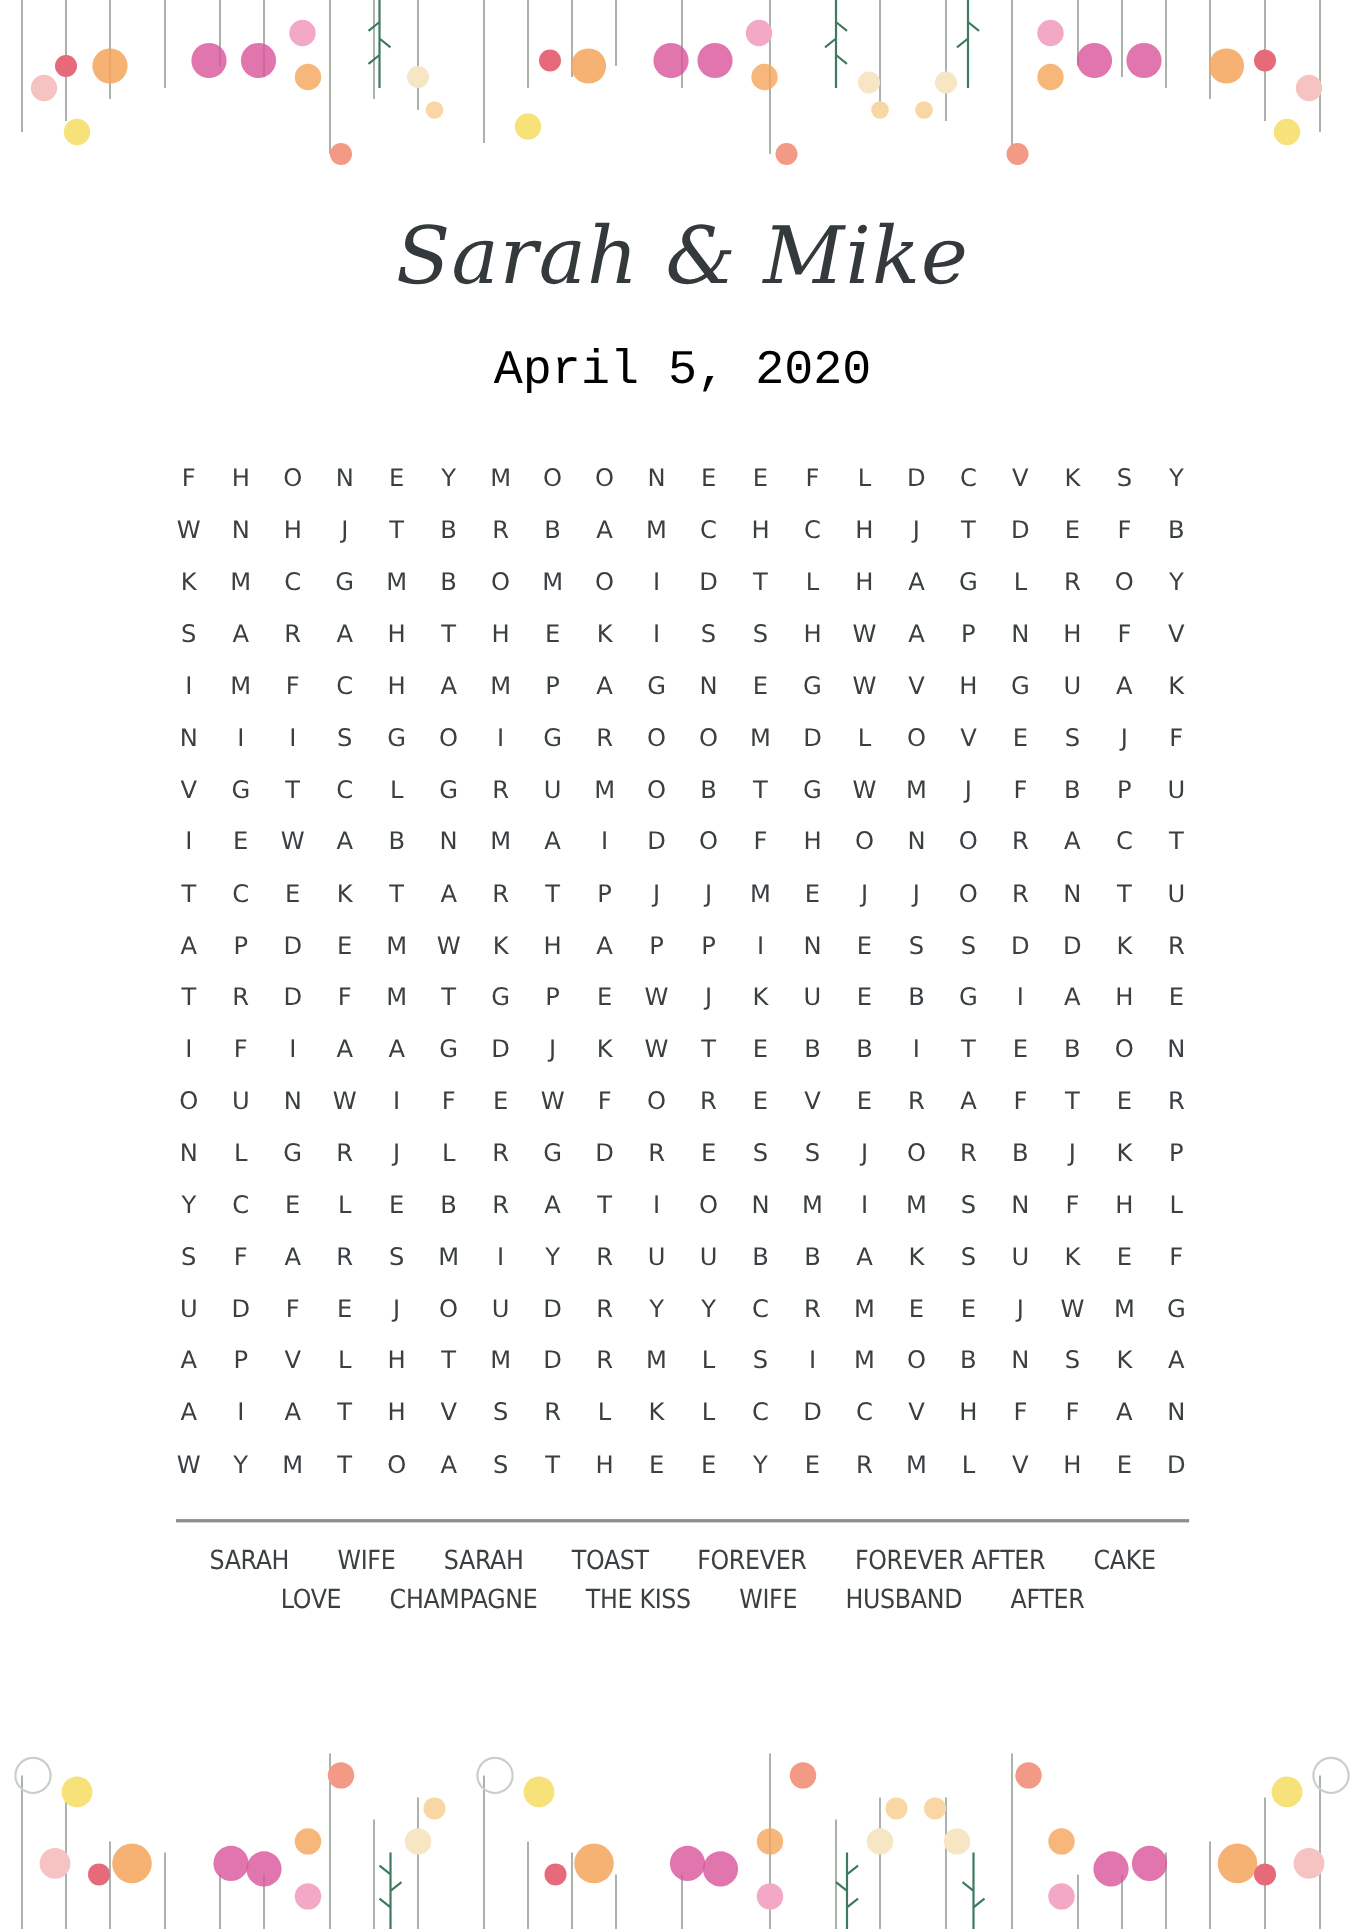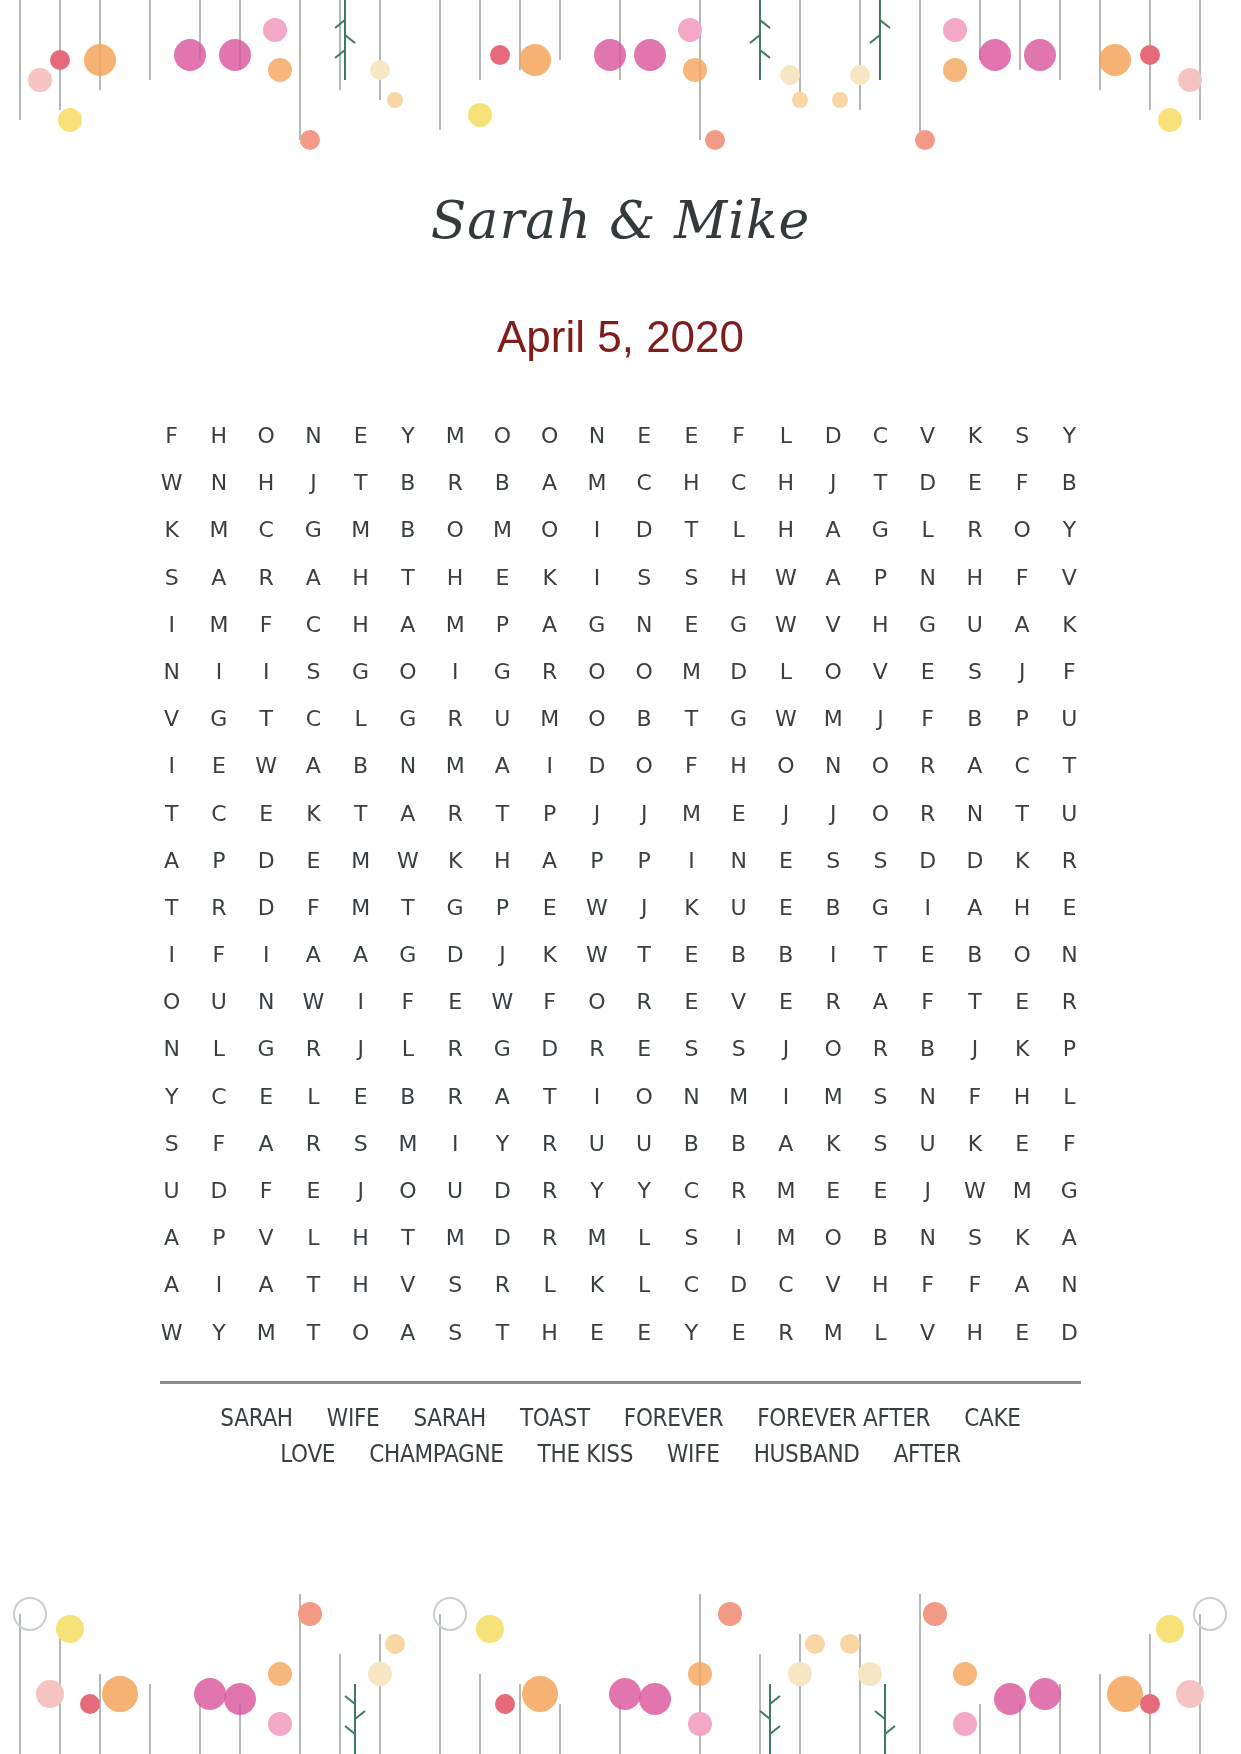--- a/index.html
+++ b/index.html
@@ -9,45 +9,45 @@
     }
     .border-top, .border-bottom {
       position: absolute; left: 0; width: 1241px; height: 180px; overflow: hidden;
     }
     .border-top { top: 0; }
     .border-bottom { bottom: 0; height: 200px; }
     .border-top svg, .border-bottom svg { width: 100%; height: 100%; display: block; }
 
     .title {
       position: absolute; top: 190px; left: 0; width: 1241px; text-align: center;
-      font-family: "DejaVu Serif", serif; font-style: italic; font-size: 52px;
+      font-family: "DejaVu Serif", serif; font-style: italic; font-size: 72px;
       color: #34393c; letter-spacing: 1px;
     }
     .date {
       position: absolute; top: 312px; left: 0; width: 1241px; text-align: center;
-      font-family: Liberation Sans, sans-serif; font-size: 44px; color: #7f1d1d;
+      font-family: Liberation Mono, monospace; font-size: 44px; color: #000000;
       font-weight: 300;
     }
     .grid {
       position: absolute; top: 412px; left: 148px; width: 945px;
       display: grid; grid-template-columns: repeat(20, 47.25px);
       grid-auto-rows: 47.2px;
     }
     .cell {
       text-align: center; font-family: "DejaVu Sans", sans-serif; font-size: 22px;
       color: #3a3f42; line-height: 47px;
     }
     .divider {
       position: absolute; top: 1381px; left: 160px; width: 921px; height: 3px;
       background: #8a8e90;
     }
     .wordlist {
       position: absolute; top: 1400px; left: 150px; width: 941px; text-align: center;
     }
-    .wordrow { display: flex; justify-content: center; gap: 34px; height: 36px; align-items: center; }
+    .wordrow { display: flex; justify-content: center; gap: 44px; height: 36px; align-items: center; }
     .word {
       font-family: "DejaVu Sans Condensed", "DejaVu Sans", sans-serif; font-size: 24px;
       color: #3a3f42; letter-spacing: -0.3px;
     }
   </style>
 </head>
 <body>
 
 <div class="border-top">
   <svg viewBox="0 0 1241 180" preserveAspectRatio="none">

